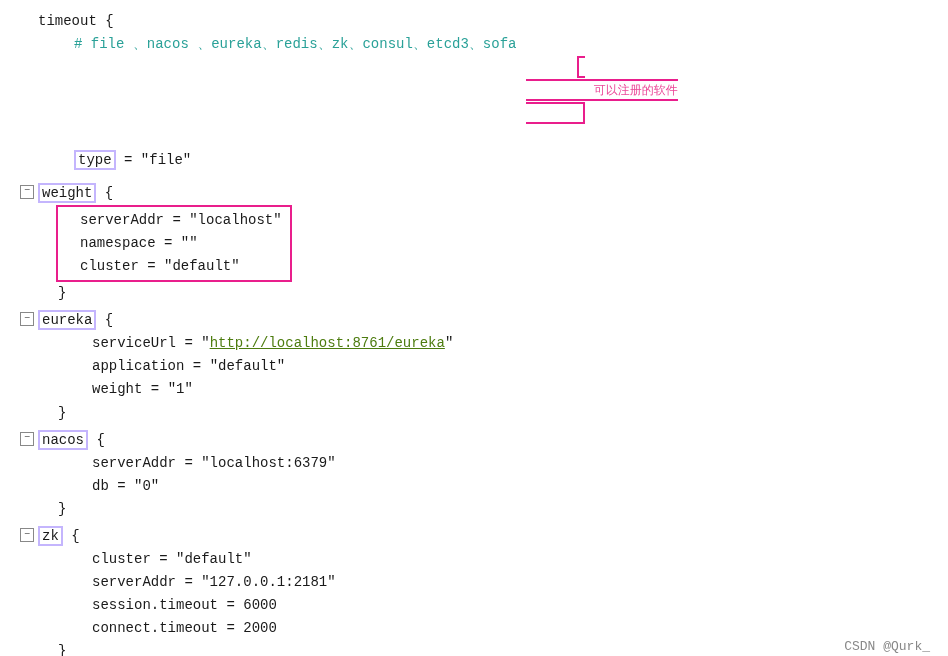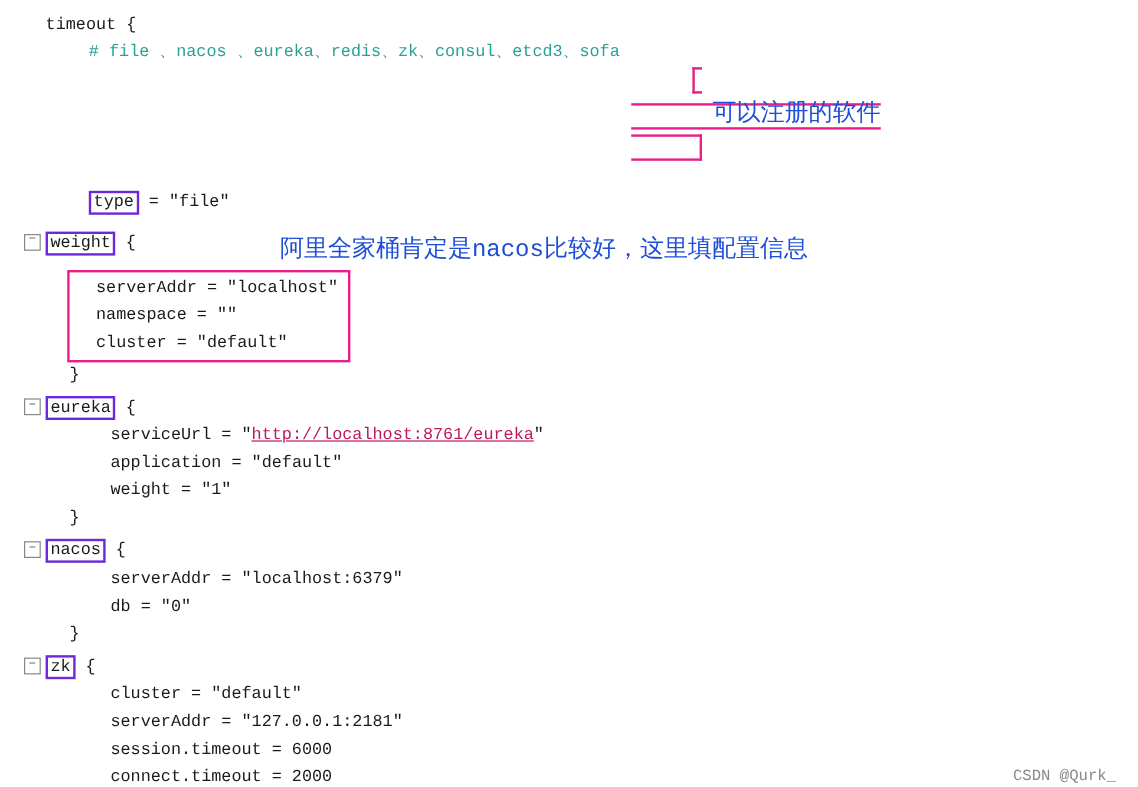--- a/index.html
+++ b/index.html
@@ -44,48 +44,48 @@
       width: 18px;
       flex-shrink: 0;
     }
     .code-text {
       color: #1a1a1a;
     }
     .string-normal {
       color: #1a1a1a;
     }
     .link-blue {
-      color: #be185d;
+      color: #4d7c0f;
       text-decoration: underline;
     }
     .comment-green {
       color: #2aa198;
     }
     .annotation-red {
-      color: #1d4ed8;
-      font-family: Liberation Mono, monospace;
-      font-size: 20px;
+      color: #ec4899;
+      font-family: Liberation Sans, sans-serif;
+      font-size: 12px;
       white-space: nowrap;
       margin-left: 12px;
     }
     .annotation-box {
       border: 2px solid #e91e8c;
       padding: 1px 6px;
       display: inline;
     }
     .watermark {
       position: absolute;
       bottom: 2px;
       right: 18px;
       color: #888;
       font-family: 'Courier New', monospace;
       font-size: 13px;
     }
     .section-label {
-      border: 2px solid #6d28d9;
+      border: 2px solid #c4b5fd;
       padding: 0 2px;
       display: inline;
     }
   </style>
 </head>
 <body>
 
 <div class="code-area">
 
   <div class="line">
@@ -106,21 +106,20 @@
   <div class="line" style="padding-left:36px;">
     <span class="no-icon"></span>
     <span class="code-text"><span class="section-label">type</span> = <span class="string-normal">"file"</span></span>
   </div>
 
   <div class="line" style="height:10px;"></div>
 
   <div class="line">
     <span class="collapse-icon">−</span>
     <span class="code-text"><span class="section-label">weight</span> {</span>
-    <span class="annotation-red" style="margin-left: 120px;">阿里全家桶肯定是nacos比较好，这里填配置信息</span>
   </div>
 
   <div style="padding-left:36px; border-left: none; position: relative;">
     <div style="display:inline-block; border: 2px solid #e91e8c; padding: 2px 8px 2px 4px;">
       <div class="line">
         <span class="no-icon"></span>
         <span class="code-text">serverAddr = <span class="string-normal">"localhost"</span></span>
       </div>
       <div class="line">
         <span class="no-icon"></span>

